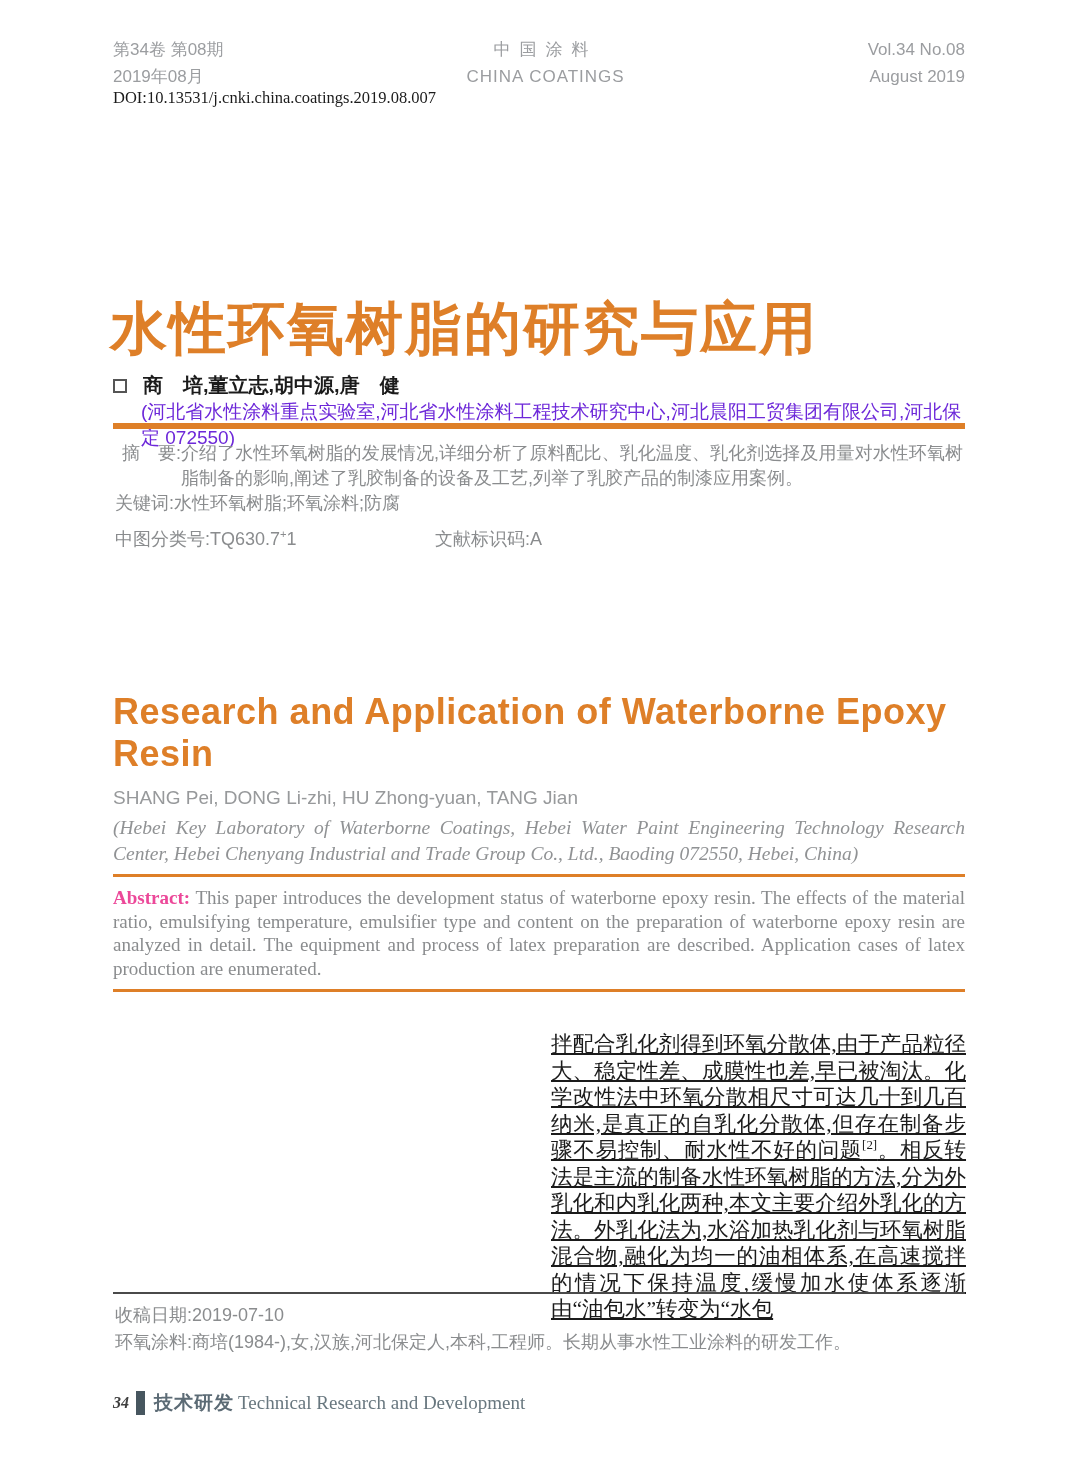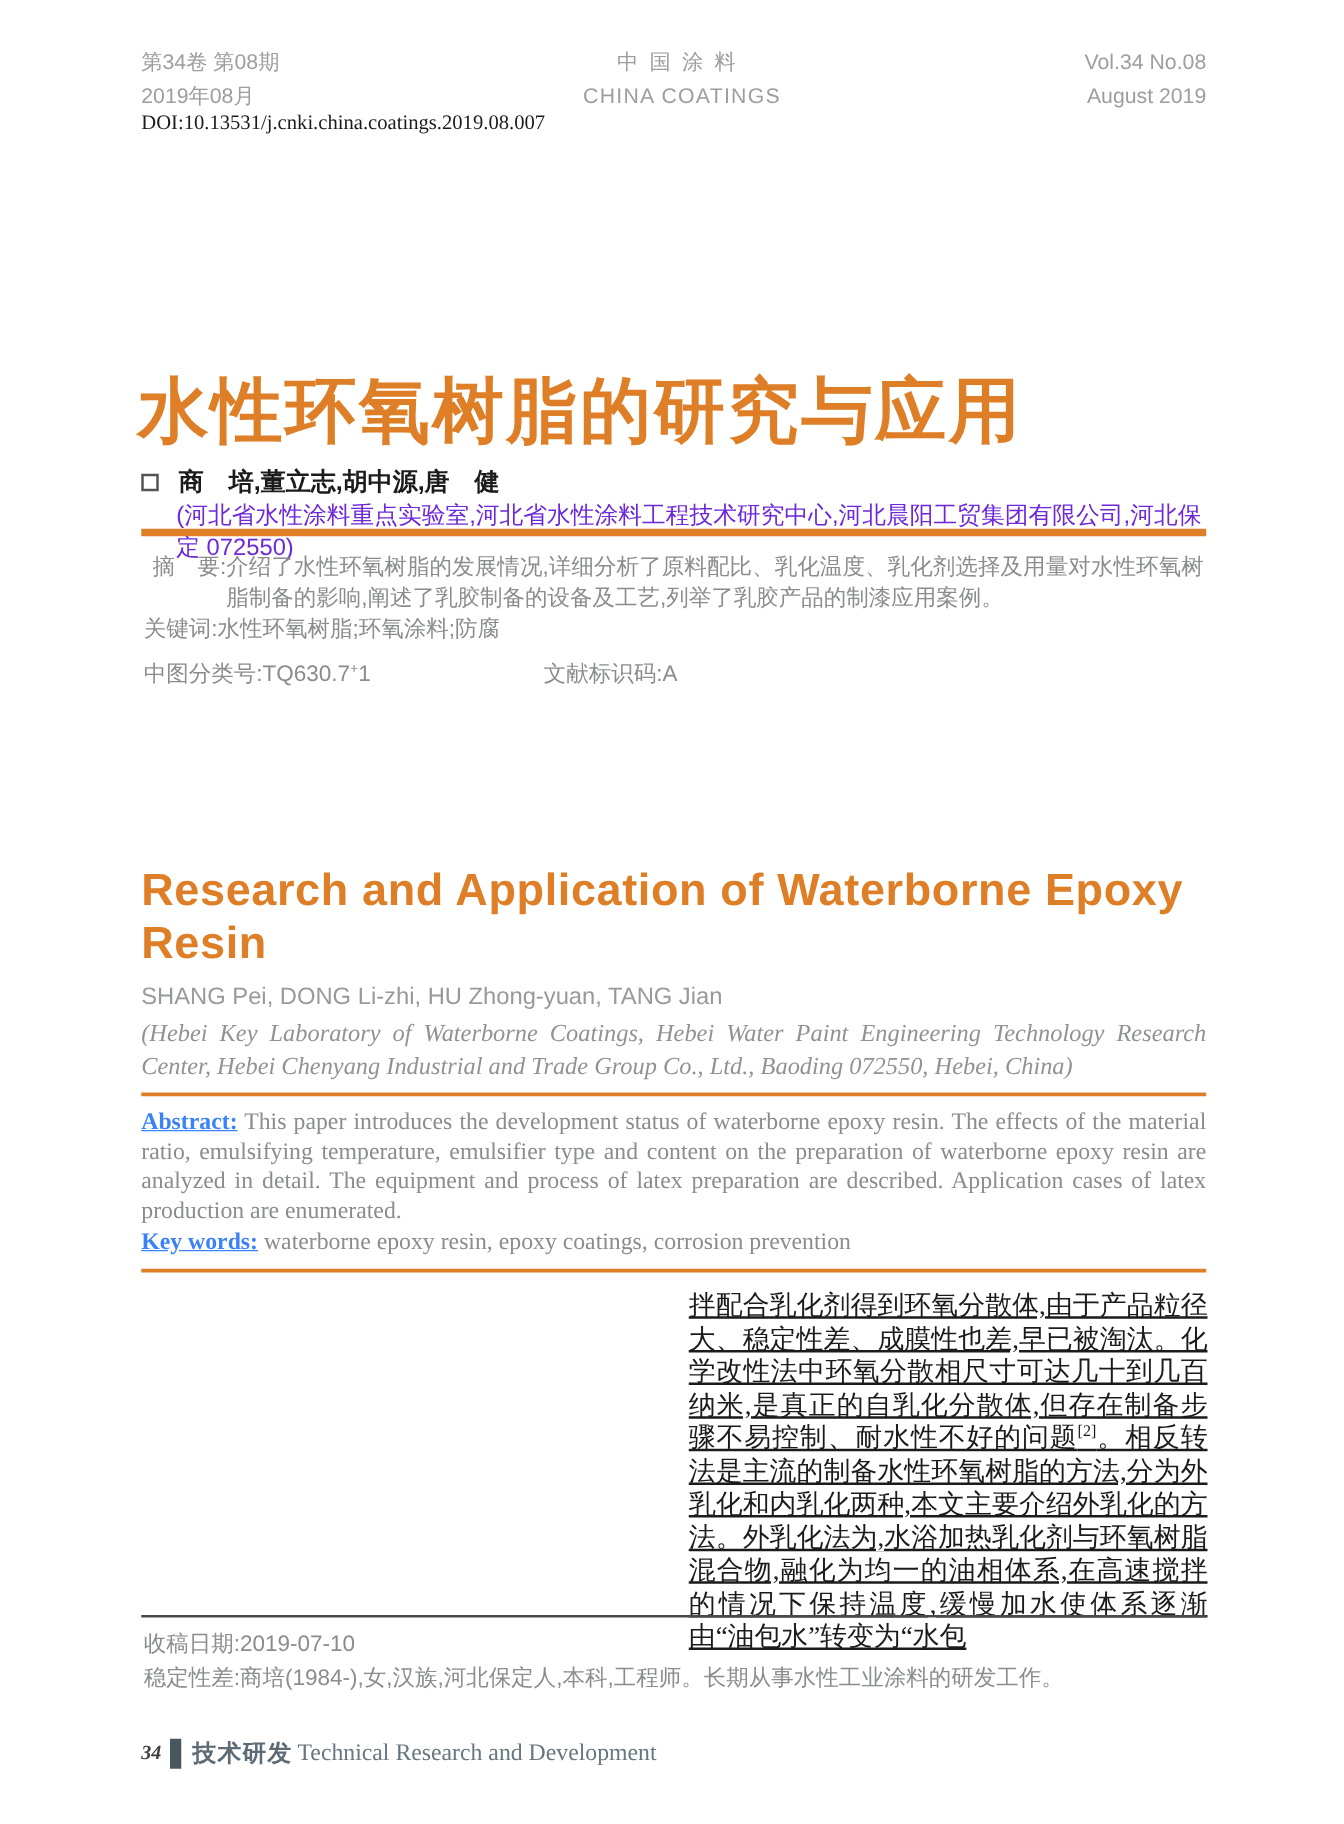--- a/index.html
+++ b/index.html
@@ -36,21 +36,21 @@
   .clc-item { position:absolute; top:0; white-space:nowrap; }
   sup { font-size:0.62em; vertical-align:super; line-height:0; }
 
   
   .en-block { position:absolute; left:113px; top:691px; width:852px; }
   .en-title { font-size:36px; font-weight:bold; color:#DE7F28; letter-spacing:0.5px; }
   .en-authors { margin-top:12px; font-size:19px; color:#97999B; }
   .en-affil { margin-top:6px; font-family:"Liberation Serif","DejaVu Serif",serif; font-style:italic; font-size:19.5px; color:#909294; line-height:26px; text-align:justify; }
   .en-rule { margin-top:7px; height:3px; background:#DE7F28; }
   .en-abstract { margin-top:9px; font-family:"Liberation Serif","DejaVu Serif",serif; font-size:19px; color:#8A8C8E; line-height:23.5px; text-align:justify; }
-  .en-abstract b, .en-kw b { color:#3b82f6;text-decoration:underline; }
+  .en-abstract b, .en-kw b { color:#ec4899; }
   .en-kw { margin-top:2px; font-family:"Liberation Serif","DejaVu Serif",serif; font-size:19px; color:#8A8C8E; line-height:23.5px; }
   .en-rule2 { margin-top:9px; height:3px; background:#DE7F28; }
 
   
   .body-col { position:absolute; font-family:"Liberation Serif","DejaVu Serif",serif; font-size:21.5px; line-height:26.5px; color:#1B1B1B; text-align:justify; }
   .col-left { left:113px; top:1019px; width:419px; }
   .col-right { left:551px; top:1031px; width:415px;text-decoration:underline; }
   .sec-head { font-family:"Liberation Sans","DejaVu Sans",sans-serif; font-size:27px; font-weight:bold; color:#DE7F28; margin:0 0 13px 2px; }
   .body-col p.indent { text-indent:2em; }
   .body-col .ref { font-size:0.6em; vertical-align:super; line-height:0; }
@@ -112,37 +112,34 @@
   </div>
 
   <div class="en-block">
     <h2 class="en-title">Research and Application of Waterborne Epoxy Resin</h2>
     <div class="en-authors">SHANG Pei, DONG Li-zhi, HU Zhong-yuan, TANG Jian</div>
     <div class="en-affil">(Hebei Key Laboratory of Waterborne Coatings, Hebei Water Paint Engineering Technology Research Center, Hebei Chenyang Industrial and Trade Group Co., Ltd., Baoding 072550, Hebei, China)</div>
     <div class="en-rule"></div>
     <div class="en-abstract">
       <b>Abstract:</b><span> This paper introduces the development status of waterborne epoxy resin. The effects of the material ratio, emulsifying temperature, emulsifier type and content on the preparation of waterborne epoxy resin are analyzed in detail. The equipment and process of latex preparation are described. Application cases of latex production are enumerated.</span>
     </div>
-    <div class="en-kw">
-      <b>Key words:</b><span>  waterborne epoxy resin, epoxy coatings, corrosion prevention</span>
-    </div>
     <div class="en-rule2"></div>
   </div>
 
 
   <div class="body-col col-right">
     <p><span>拌配合乳化剂得到环氧分散体,由于产品粒径大、稳定性差、成膜性也差,早已被淘汰。化学改性法中环氧分散相尺寸可达几十到几百纳米,是真正的自乳化分散体,但存在制备步骤不易控制、耐水性不好的问题</span><span class="ref">[2]</span><span>。相反转法是主流的制备水性环氧树脂的方法,分为外乳化和内乳化两种,本文主要介绍外乳化的方法。外乳化法为,水浴加热乳化剂与环氧树脂混合物,融化为均一的油相体系,在高速搅拌的情况下保持温度,缓慢加水使体系逐渐由“油包水”转变为“水包</span></p>
   </div>
 
   <div class="foot-rule"></div>
   <div class="fn fn-received">
     <span>收稿日期:</span><span>2019-07-10</span>
   </div>
   <div class="fn fn-bio">
-    <span>稳定性差:</span><span>商培(1984-),女,汉族,河北保定人,本科,工程师。长期从事水性工业涂料的研发工作。</span>
+    <span>环氧涂料:</span><span>商培(1984-),女,汉族,河北保定人,本科,工程师。长期从事水性工业涂料的研发工作。</span>
   </div>
 
   <div class="pfooter">
     <span class="pnum">34</span>
     <span class="pbar"></span>
     <span class="pcol-cn">技术研发</span>
     <span class="pcol-en">Technical Research and Development</span>
   </div>
 
 </div>

